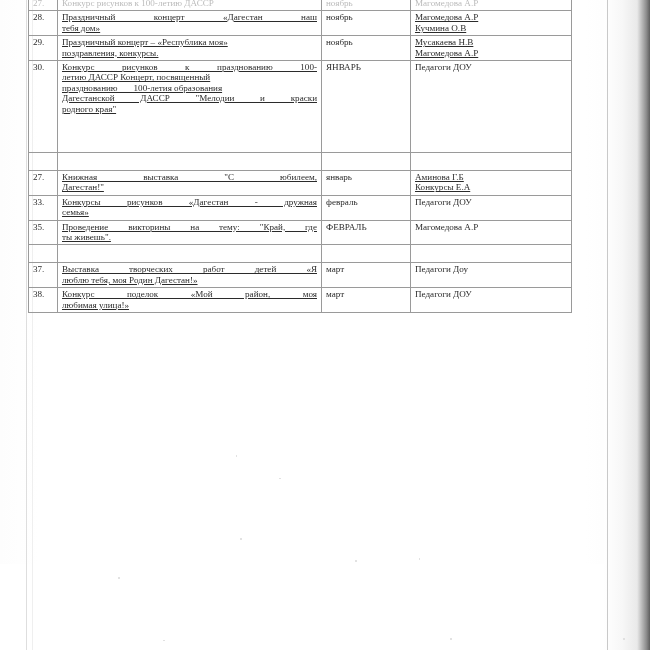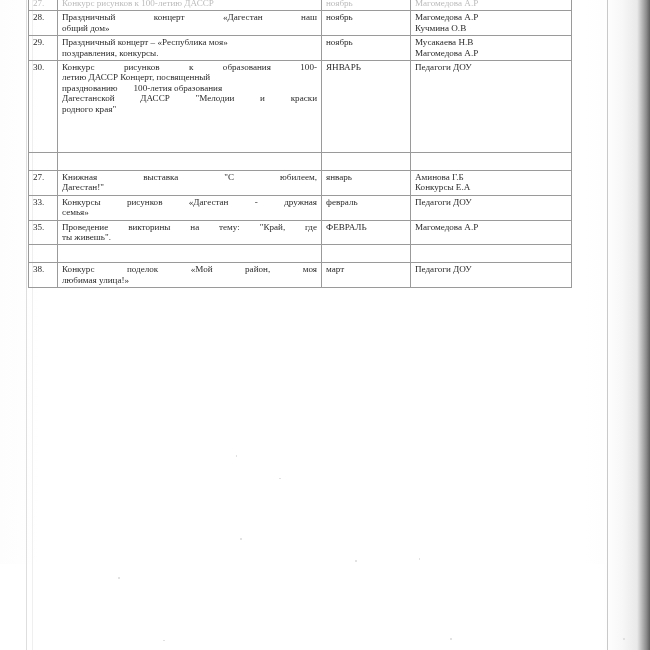--- a/index.html
+++ b/index.html
@@ -50,21 +50,21 @@
     text-align:justify;
     text-justify:inter-word;
     word-spacing:0;
   }
   td.c-num{width:20px;text-align:left;padding-left:3px;text-align-last:left;}
   td.c-desc{width:255px;}
   td.c-month{width:80px;text-align:left;text-align-last:left;}
   td.c-resp{width:152px;text-align:left;text-align-last:left;}
   td.c-desc .just{ text-align:justify; text-align-last:left; }
   td.c-desc .just.full{ text-align-last:justify; }
-  td .ln{display:block;}
+  td .ln{display:block;text-decoration:underline;}
   td.mid{vertical-align:middle;}
   .faded{opacity:.33;filter:blur(.35px);}
   .spacer-cell{height:14px;}
 </style>
 </head>
 <body>
 
 <div id="scan-sheet">
 
   <div id="left-margin-line"></div>
@@ -90,21 +90,21 @@
         <td class="c-num">27.</td>
         <td class="c-desc">Конкурс рисунков к 100-летию ДАССР</td>
         <td class="c-month">ноябрь</td>
         <td class="c-resp">Магомедова А.Р</td>
       </tr>
 
       <tr>
         <td class="c-num">28.</td>
         <td class="c-desc">
           <span class="ln just full">Праздничный концерт «Дагестан наш</span>
-          <span class="ln just">общий дом»</span>
+          <span class="ln just">тебя дом»</span>
         </td>
         <td class="c-month">ноябрь</td>
         <td class="c-resp">
           <span class="ln">Магомедова А.Р</span>
           <span class="ln">Кучмина О.В</span>
         </td>
       </tr>
 
       <tr>
         <td class="c-num">29.</td>
@@ -115,21 +115,21 @@
         <td class="c-month">ноябрь</td>
         <td class="c-resp">
           <span class="ln">Мусакаева Н.В</span>
           <span class="ln">Магомедова А.Р</span>
         </td>
       </tr>
 
       <tr>
         <td class="c-num">30.</td>
         <td class="c-desc" style="height:88px;">
-          <span class="ln just full">Конкурс рисунков к образования 100-</span>
+          <span class="ln just full">Конкурс рисунков к празднованию 100-</span>
           <span class="ln just">летию ДАССР Концерт, посвященный</span>
           <span class="ln just" style="white-space:pre;">празднованию       100-летия образования</span>
           <span class="ln just full">Дагестанской ДАССР "Мелодии и краски</span>
           <span class="ln just">родного края"</span>
         </td>
         <td class="c-month">ЯНВАРЬ</td>
         <td class="c-resp">Педагоги ДОУ</td>
       </tr>
 
       <tr>
@@ -175,20 +175,29 @@
       </tr>
 
 
       <tr>
         <td class="c-num spacer-cell" style="height:10px;"></td>
         <td class="c-desc spacer-cell"></td>
         <td class="c-month spacer-cell"></td>
         <td class="c-resp spacer-cell"></td>
       </tr>
 
+      <tr>
+        <td class="c-num">37.</td>
+        <td class="c-desc">
+          <span class="ln just full">Выставка творческих работ детей «Я</span>
+          <span class="ln just">люблю тебя, моя Родин Дагестан!»</span>
+        </td>
+        <td class="c-month">март</td>
+        <td class="c-resp">Педагоги Доу</td>
+      </tr>
 
       <tr>
         <td class="c-num">38.</td>
         <td class="c-desc">
           <span class="ln just full">Конкурс поделок «Мой район, моя</span>
           <span class="ln just">любимая улица!»</span>
         </td>
         <td class="c-month">март</td>
         <td class="c-resp">Педагоги ДОУ</td>
       </tr>

